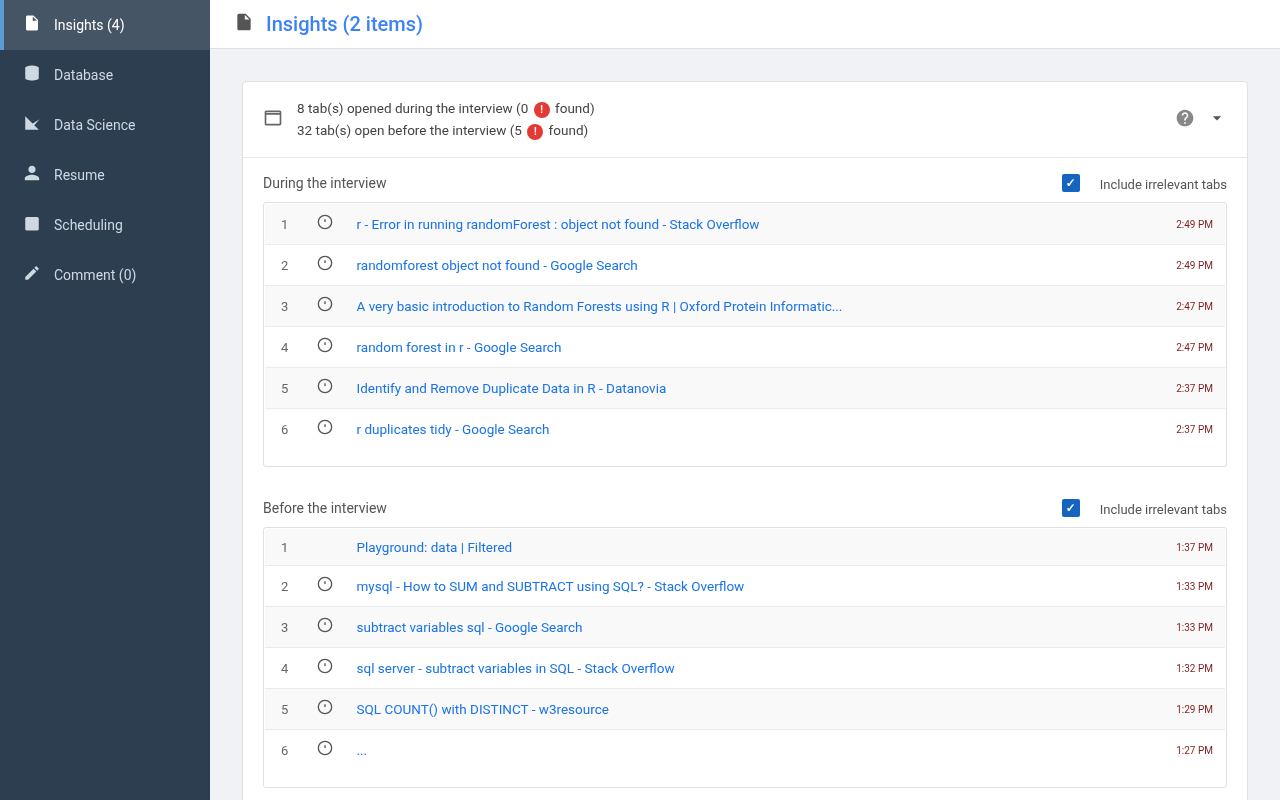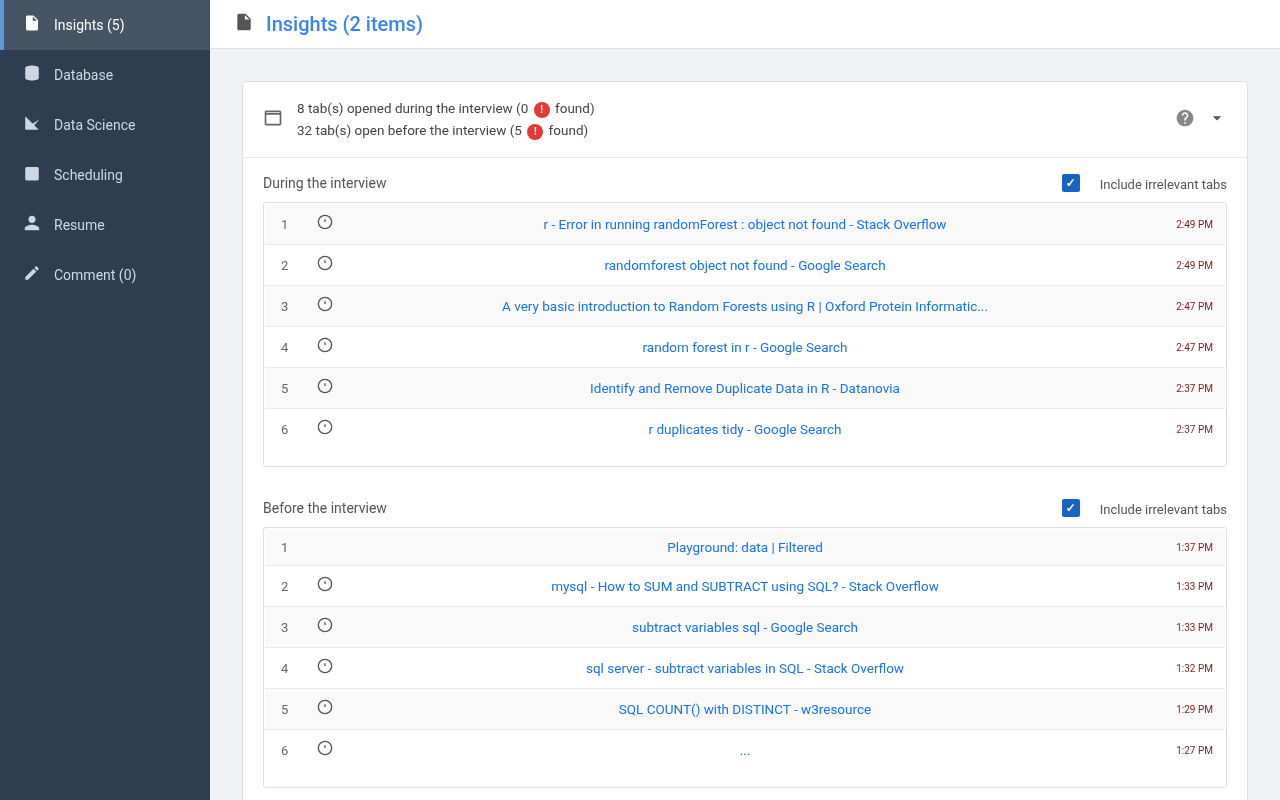--- a/index.html
+++ b/index.html
@@ -206,21 +206,20 @@
     .tab-table td.icon-col {
       width: 40px;
       text-align: center;
       color: #555;
       font-size: 16px;
     }
     .tab-table td.title-col {
       color: #1a73e8;
       font-size: 13.5px;
       cursor: pointer;
-      text-align: center;
     }
     .tab-table td.time-col {
       width: 80px;
       text-align: right;
       color: #7f1d1d;
       font-size: 10px;
     }
     .scrollable-section {
       max-height: 320px;
       overflow-y: auto;
@@ -245,59 +244,59 @@
 </head>
 <body>
 
 <nav class="sidebar">
   <div class="sidebar-item active">
     <span class="icon">
       <svg width="18" height="18" viewBox="0 0 24 24" fill="currentColor">
           <path d="M14 2H6c-1.1 0-2 .9-2 2v16c0 1.1.9 2 2 2h12c1.1 0 2-.9 2-2V8l-6-6zm-1 7V3.5L18.5 9H13z"></path>
         </svg>
     </span>
-    <span class="label">Insights (5)</span>
+    <span class="label">Insights (4)</span>
   </div>
   <div class="sidebar-item">
     <span class="icon">
       <svg width="18" height="18" viewBox="0 0 24 24" fill="currentColor">
           <ellipse cx="12" cy="5" rx="9" ry="3"></ellipse>
           <path d="M21 12c0 1.66-4 3-9 3s-9-1.34-9-3"></path>
           <path d="M3 5v14c0 1.66 4 3 9 3s9-1.34 9-3V5"></path>
         </svg>
     </span>
     <span class="label">Database</span>
   </div>
   <div class="sidebar-item">
     <span class="icon">
       <svg width="18" height="18" viewBox="0 0 24 24" fill="currentColor">
           <path d="M3.5 18.5l6-6 4 4L22 6.92"></path>
           <path d="M3 3v18h18"></path>
         </svg>
     </span>
     <span class="label">Data Science</span>
+  </div>
+  <div class="sidebar-item">
+    <span class="icon">
+      <svg width="18" height="18" viewBox="0 0 24 24" fill="currentColor">
+          <path d="M12 12c2.7 0 4.8-2.1 4.8-4.8S14.7 2.4 12 2.4 7.2 4.5 7.2 7.2 9.3 12 12 12zm0 2.4c-3.2 0-9.6 1.6-9.6 4.8v2.4h19.2v-2.4c0-3.2-6.4-4.8-9.6-4.8z"></path>
+        </svg>
+    </span>
+    <span class="label">Resume</span>
   </div>
   <div class="sidebar-item">
     <span class="icon">
       <svg width="18" height="18" viewBox="0 0 24 24" fill="currentColor">
           <rect x="3" y="4" width="18" height="18" rx="2" ry="2"></rect>
           <line x1="16" y1="2" x2="16" y2="6"></line>
           <line x1="8" y1="2" x2="8" y2="6"></line>
           <line x1="3" y1="10" x2="21" y2="10"></line>
         </svg>
     </span>
     <span class="label">Scheduling</span>
-  </div>
-  <div class="sidebar-item">
-    <span class="icon">
-      <svg width="18" height="18" viewBox="0 0 24 24" fill="currentColor">
-          <path d="M12 12c2.7 0 4.8-2.1 4.8-4.8S14.7 2.4 12 2.4 7.2 4.5 7.2 7.2 9.3 12 12 12zm0 2.4c-3.2 0-9.6 1.6-9.6 4.8v2.4h19.2v-2.4c0-3.2-6.4-4.8-9.6-4.8z"></path>
-        </svg>
-    </span>
-    <span class="label">Resume</span>
   </div>
   <div class="sidebar-item">
     <span class="icon">
       <svg width="18" height="18" viewBox="0 0 24 24" fill="currentColor">
           <path d="M3 17.25V21h3.75L17.81 9.94l-3.75-3.75L3 17.25zM20.71 7.04a1 1 0 000-1.41l-2.34-2.34a1 1 0 00-1.41 0l-1.83 1.83 3.75 3.75 1.83-1.83z"></path>
         </svg>
     </span>
     <span class="label">Comment (0)</span>
   </div>
 </nav>

